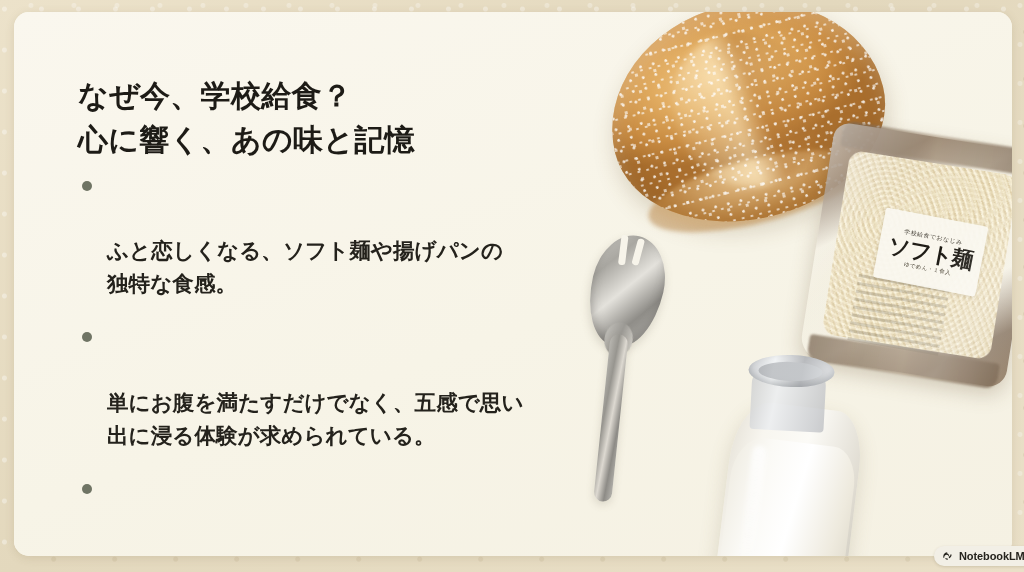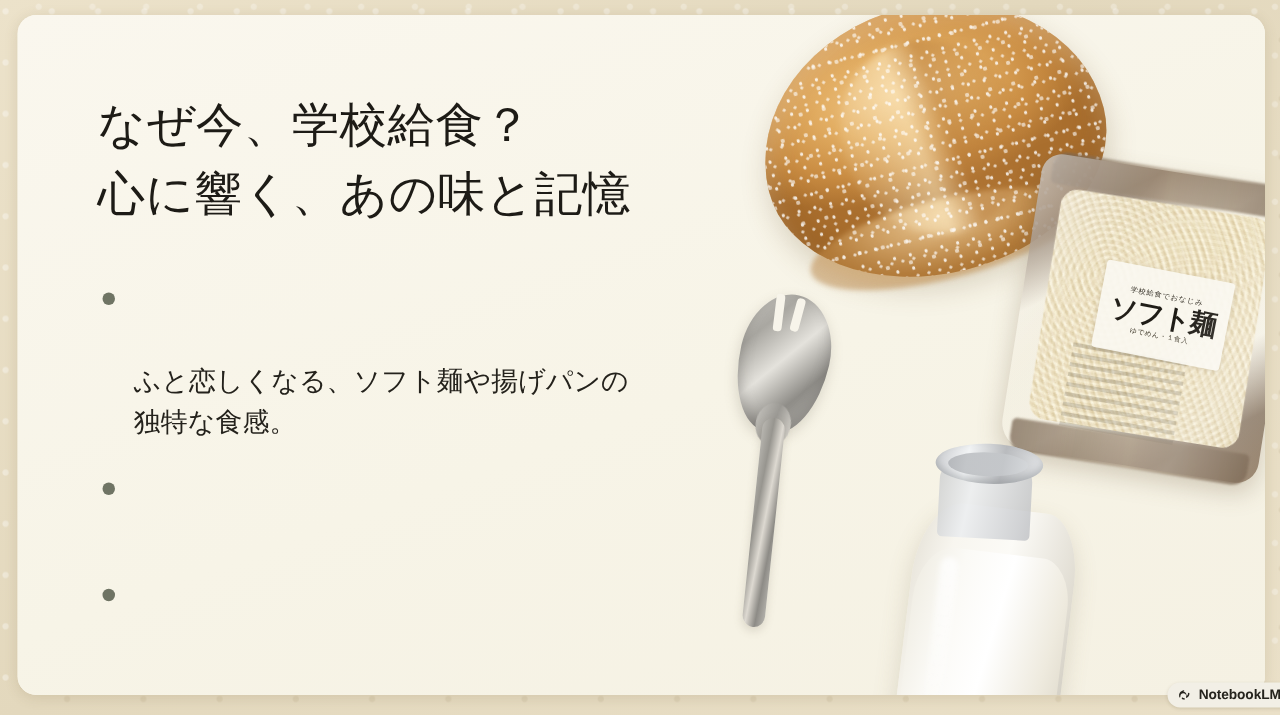--- a/index.html
+++ b/index.html
@@ -56,42 +56,42 @@
   
   .text-col {
     position: absolute;
     left: 64px;
     top: 62px;
     width: 470px;
   }
 
   .title {
     font-family: "Liberation Serif", "DejaVu Serif", serif;
-    font-size: 38px;
+    font-size: 30px;
     line-height: 1.46;
-    font-weight: 400;
+    font-weight: 700;
     color: #1d1b16;
     letter-spacing: .01em;
     white-space: pre-line;
-    margin: 0 0 38px 0;
+    margin: 0 0 8px 0;
   }
 
   .bullets {
     list-style: none;
     margin: 0;
     padding: 0;
   }
   .bullet-item {
     position: relative;
     padding-left: 29px;
     margin-bottom: 20px;
     font-size: 21.5px;
     line-height: 1.53;
     color: #24221c;
-    font-weight: 400;
+    font-weight: 700;
     letter-spacing: .005em;
     white-space: pre-line;
   }
   .bullet-item:last-child { margin-bottom: 0; }
   .bullet-dot {
     position: absolute;
     left: 4px;
     top: 11px;
     width: 10px;
     height: 10px;
@@ -470,20 +470,22 @@
 心に響く、あの味と記憶</h1>
 
       <ul class="bullets">
         <li class="bullet-item">
           <span class="bullet-dot"></span>
           <span>ふと恋しくなる、ソフト麺や揚げパンの
 独特な食感。</span>
         </li>
         <li class="bullet-item">
           <span class="bullet-dot"></span>
+          <span>単にお腹を満たすだけでなく、五感で思い
+出に浸る体験が求められている。</span>
         </li>
         <li class="bullet-item">
           <span class="bullet-dot"></span>
           
         </li>
       </ul>
 
     </div>
   </div>
 

